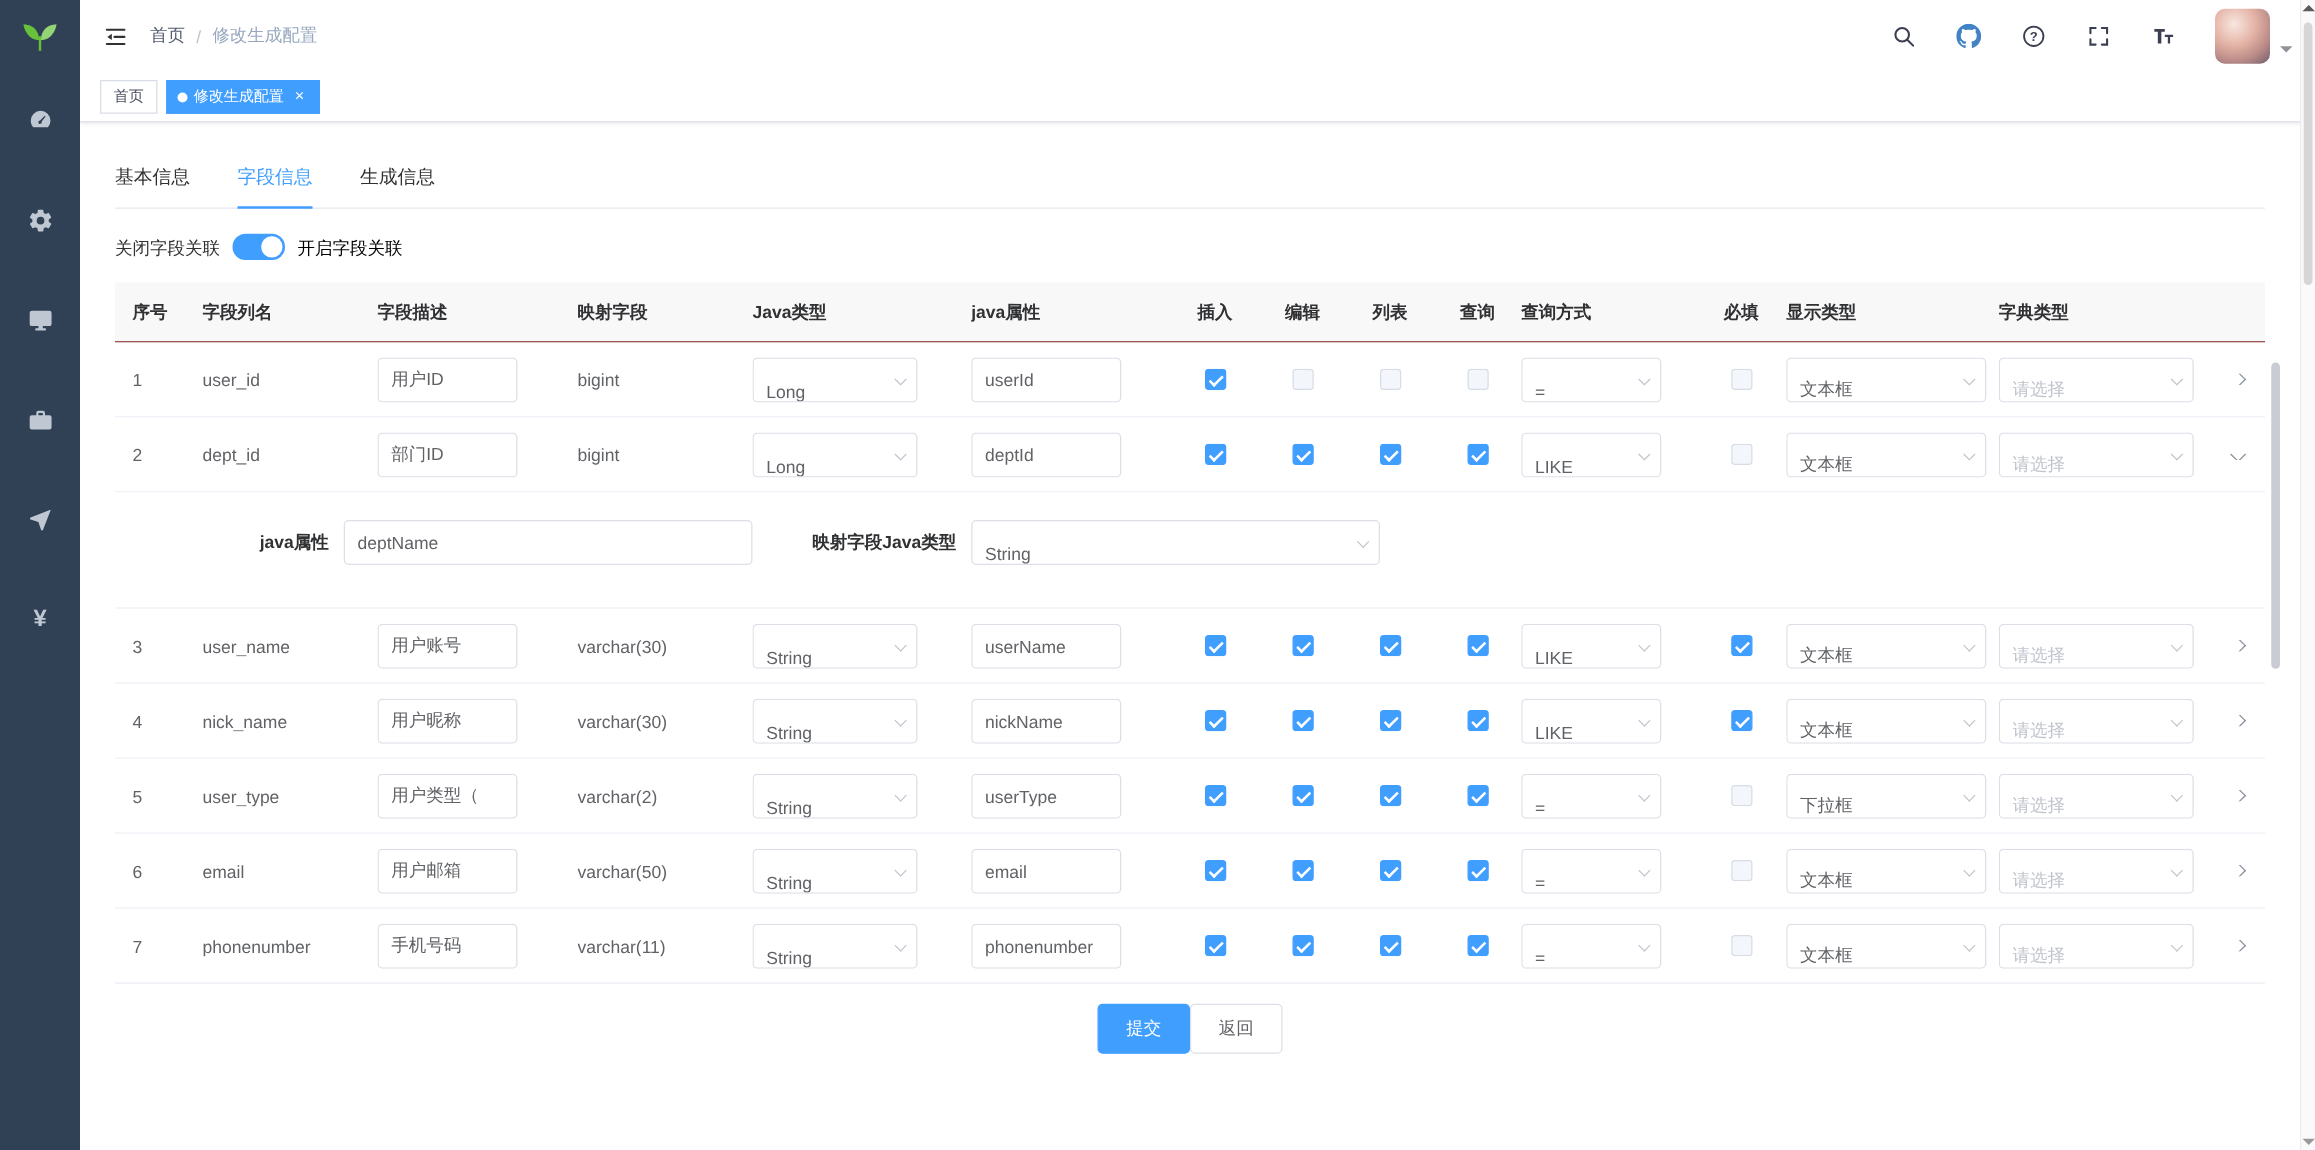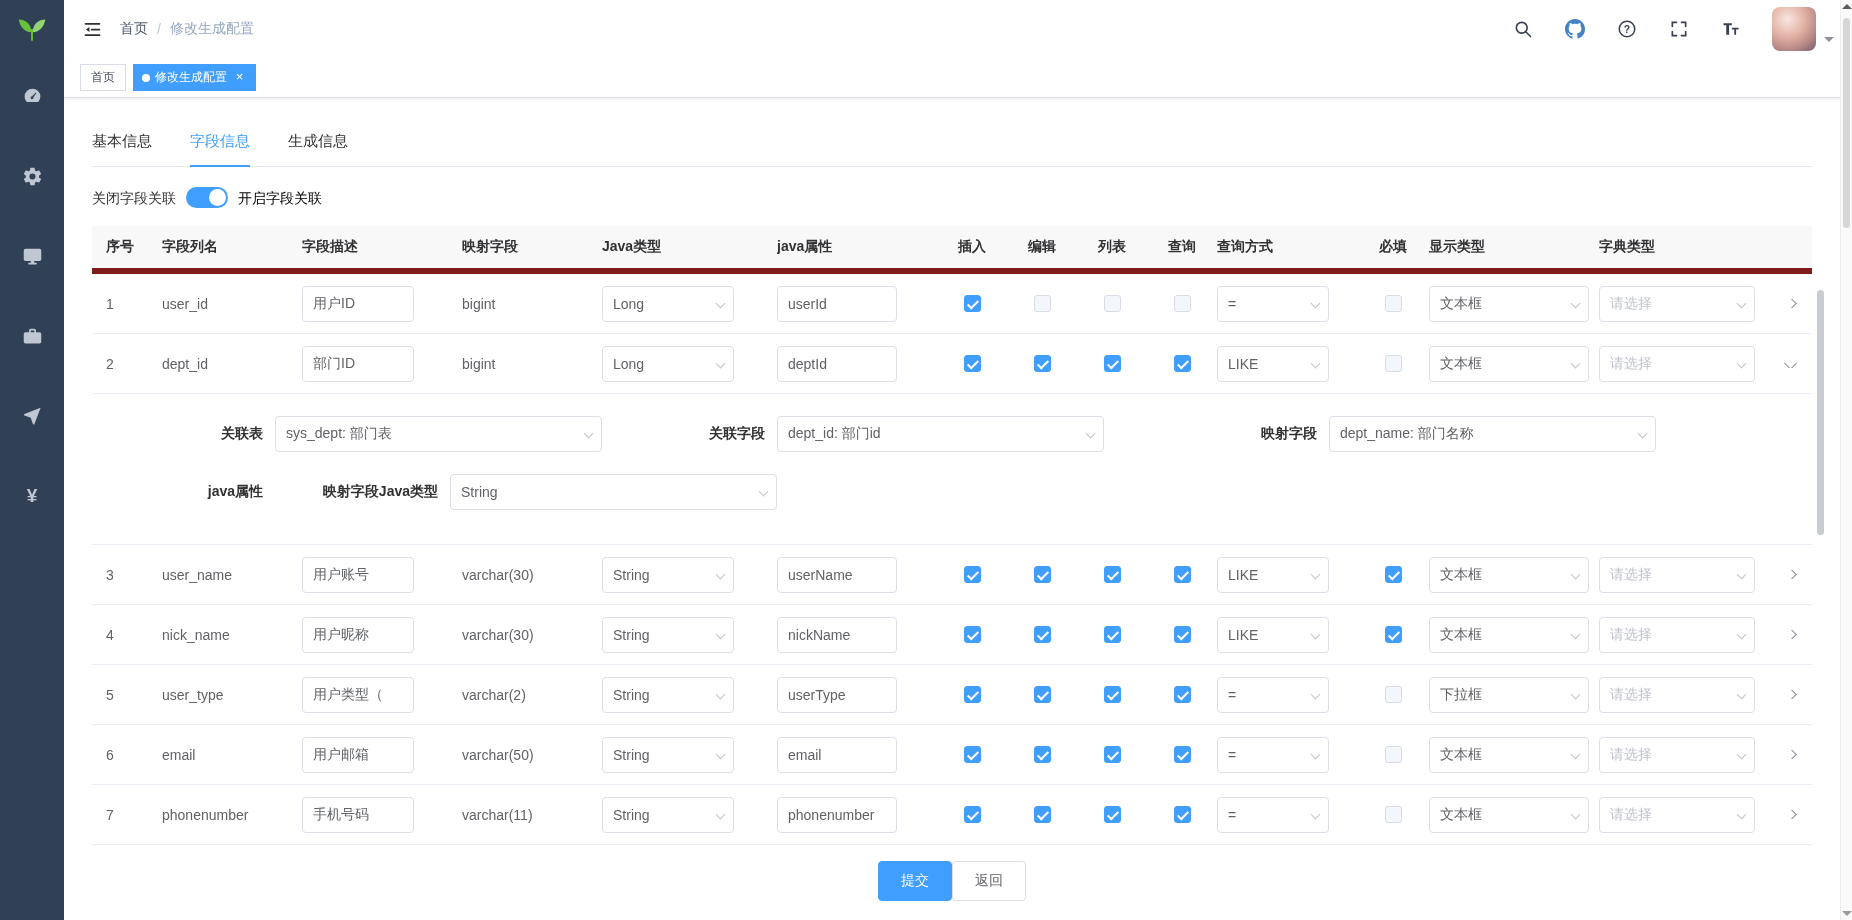--- a/index.html
+++ b/index.html
@@ -48,33 +48,33 @@
   .sw-label{font-size:14px;font-weight:500;color:#303133}
   .sw-label.on{color:#000000}
   .switch{width:42px;height:21px;border-radius:11px;background:#dcdfe6;position:relative;cursor:pointer}
   .switch.on{background:#409eff}
   .switch .knob{position:absolute;top:2px;left:2px;width:17px;height:17px;border-radius:50%;background:#fff;transition:left .2s}
   .switch.on .knob{left:23px}
 
   
   .table{width:1720px;margin-top:18px;position:relative}
   .thead,.trow{display:grid;grid-template-columns:70px 140px 160px 140px 175px 160px 70px 70px 70px 70px 140px 72px 170px 170px 1fr;align-items:center}
-  .thead{background:#f8f8f9;height:48px;border-bottom:6px solid #7f1d1d}
+  .thead{background:#f8f8f9;height:48px;border-bottom:1px solid #7f1d1d}
   .th{font-weight:bold;color:#303133;font-size:14px;display:flex;align-items:center;white-space:nowrap;overflow:hidden}
   .trow{height:60px;border-bottom:1px solid #ebeef5;background:#fff}
   .td{display:flex;align-items:center;color:#606266;font-size:14px;white-space:nowrap;overflow:hidden}
   .c-no{padding-left:14px}
   .th.c-cb,.td.c-cb,.th.c-exp,.td.c-exp{justify-content:center}
 
   .inp{height:36px;border:1px solid #dcdfe6;border-radius:4px;padding:0 10px;color:#606266;font-size:14px;background:#fff;outline:none;font-family:inherit}
   .inp-desc{width:112px}
   .inp-prop{width:120px}
   .inp-wide{width:327px}
 
-  .sel{position:relative;height:36px;border:1px solid #dcdfe6;border-radius:4px;background:#fff;display:flex;align-items:center;padding:0 24px 0 10px;cursor:pointer}
+  .sel{position:relative;height:36px;border:1px solid #dcdfe6;border-radius:4px;background:#fff;display:flex;align-items:flex-end;padding:0 24px 0 10px;cursor:pointer}
   .sel-val{color:#606266;font-size:14px;white-space:nowrap;overflow:hidden}
   .sel.ph .sel-val{color:#c0c4cc}
   .sel-arrow{position:absolute;right:9px;top:13px;width:7px;height:7px;border-right:1.5px solid #c0c4cc;border-bottom:1.5px solid #c0c4cc;transform:rotate(45deg)}
   .sel-jtype{width:132px}
   .sel-qmode{width:112px}
   .sel-disp{width:160px}
   .sel-dict{width:156px}
   .sel-wide{width:327px}
 
   .cb{width:17px;height:17px;border-radius:3px;border:1px solid #d7dce6;background:#f3f6fb;position:relative;cursor:pointer;display:inline-block}
@@ -348,38 +348,22 @@
                   <span class="sel-val">请选择</span>
                   <i class="sel-arrow"></i>
                 </div>
               </div>
               <div class="td c-exp">
                 <i class="chev down"></i>
               </div>
             </div>
             <div class="sub">
               <div class="sub-row">
-                <label class="sub-label" style="width: 183px;">关联表</label>
-                <div class="sel sel-wide">
-                  <span class="sel-val">sys_dept: 部门表</span>
-                  <i class="sel-arrow"></i>
-                </div>
-                <label class="sub-label" style="width: 175px;">关联字段</label>
-                <div class="sel sel-wide">
-                  <span class="sel-val">dept_id: 部门id</span>
-                  <i class="sel-arrow"></i>
-                </div>
-                <label class="sub-label" style="width: 225px;">映射字段</label>
-                <div class="sel sel-wide">
-                  <span class="sel-val">dept_name: 部门名称</span>
-                  <i class="sel-arrow"></i>
-                </div>
-              </div>
-              <div class="sub-row">
                 <label class="sub-label" style="width: 183px;">java属性</label>
+                <input class="inp inp-wide" value="deptName" style="">
                 <label class="sub-label" style="width: 175px;">映射字段Java类型</label>
                 <div class="sel sel-wide">
                   <span class="sel-val">String</span>
                   <i class="sel-arrow"></i>
                 </div>
               </div>
             </div>
             <div class="trow">
               <div class="td c-no">3</div>
               <div class="td c-col">user_name</div>

